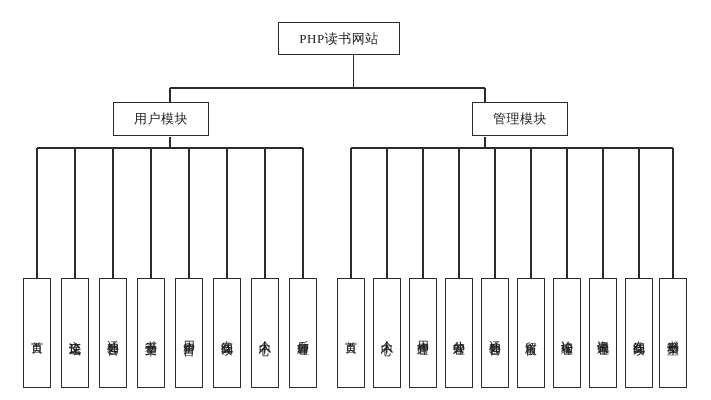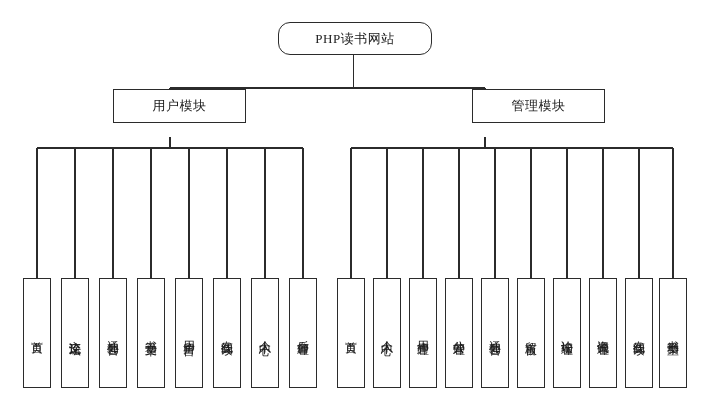--- a/index.html
+++ b/index.html
@@ -30,33 +30,32 @@
     background: #ffffff;
     border: 1px solid #2b2b2b;
     display: flex;
     align-items: center;
     justify-content: center;
     z-index: 2;
   }
   .node-root {
     left: 278px;
     top: 22px;
-    width: 154px;
+    width: 122px;
     height: 33px;
-    border-radius: 12px;
   }
   .node-root .node-label {
     font-size: 13px;
     letter-spacing: 0.5px;
     color: #1a1a1a;
     white-space: nowrap;
   }
   .node-module {
-    top: 89px;
-    width: 133px;
+    top: 102px;
+    width: 96px;
     height: 34px;
   }
   .node-module.module-user  { left: 113px; }
   .node-module.module-admin { left: 428px; margin-left: 44px; }
   .node-module .node-label {
     font-size: 13px;
     letter-spacing: 0.5px;
     color: #1a1a1a;
     white-space: nowrap;
   }

